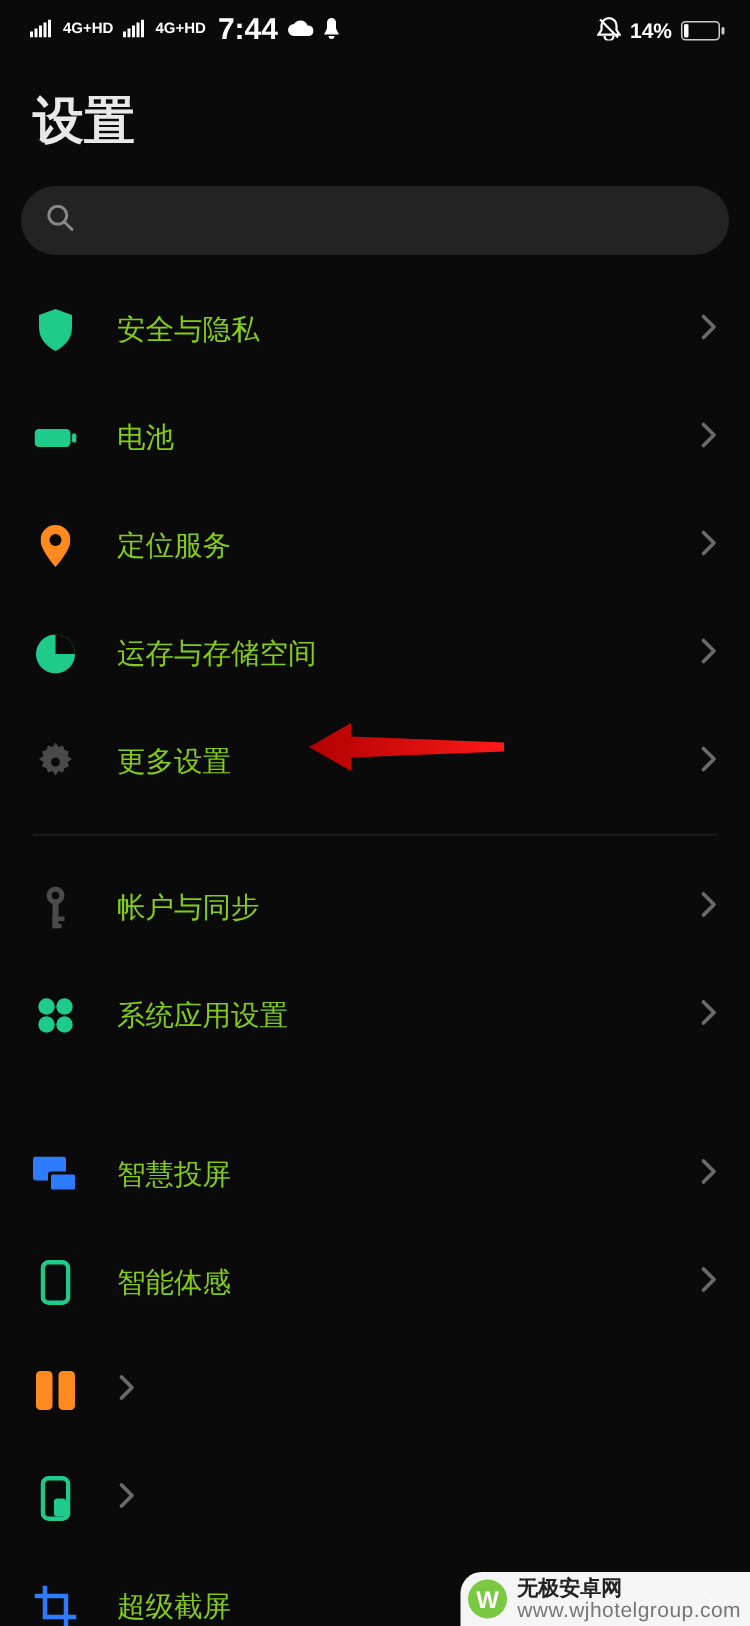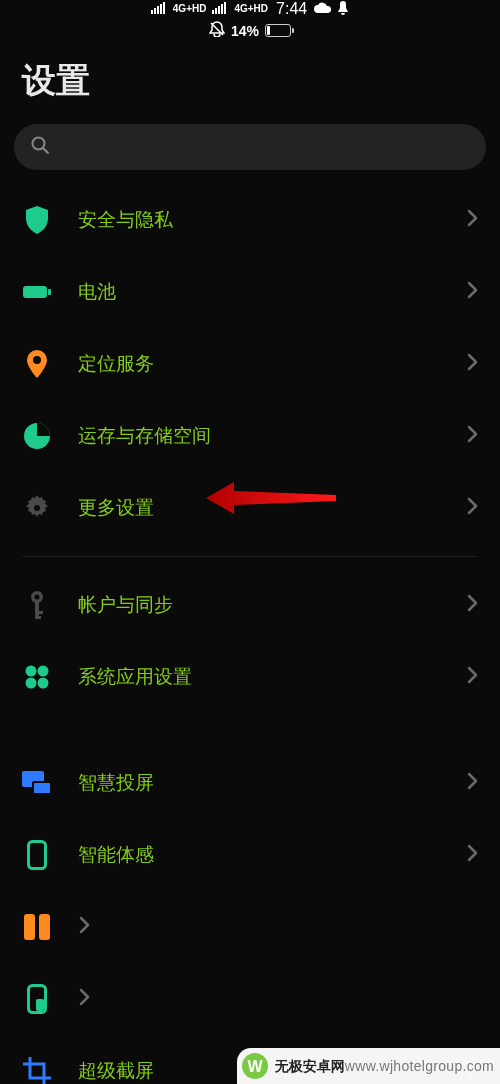--- a/index.html
+++ b/index.html
@@ -14,29 +14,28 @@
   }
   .statusbar {
     height: 40px;
     display: flex;
     align-items: center;
     justify-content: space-between;
     padding: 0 20px;
     font-size: 14px;
     font-weight: 600;
     color: #fff;
-    flex-direction: column;
   }
   .statusbar .left, .statusbar .right {
     display: flex;
     align-items: center;
     gap: 6px;
   }
   .statusbar .net { font-size: 10px; line-height: 1; }
-  .statusbar .time { font-size: 16px; font-weight: 400; margin-left: 2px; }
+  .statusbar .time { font-size: 20px; font-weight: 700; margin-left: 2px; }
   .title {
     font-size: 34px;
     font-weight: 600;
     color: #e8e8e8;
     padding: 18px 22px 20px;
   }
   .searchbar {
     margin: 0 14px 14px;
     height: 46px;
     background: #232323;
@@ -102,21 +101,21 @@
     align-items: center;
     gap: 4px;
     padding: 2px 6px 2px 2px;
     background: rgba(255,255,255,0.96);
     border-top-left-radius: 14px;
   }
   .wm .logo {
     width: 32px; height: 32px;
     display: flex; align-items: center; justify-content: center;
   }
-  .wm .txt { display: flex; flex-direction: row; line-height: 1.05; }
+  .wm .txt { display: flex; flex-direction: column; line-height: 1.05; }
   .wm .t1 { font-size: 14px; color: #222; font-weight: 700; }
   .wm .t2 { font-size: 14px; color: #777; letter-spacing: .3px; }
   .battery-shell {
     width: 26px; height: 13px;
     border: 1.5px solid #ccc;
     border-radius: 3px;
     position: relative;
     display: inline-flex;
     align-items: center;
     padding: 1px;

